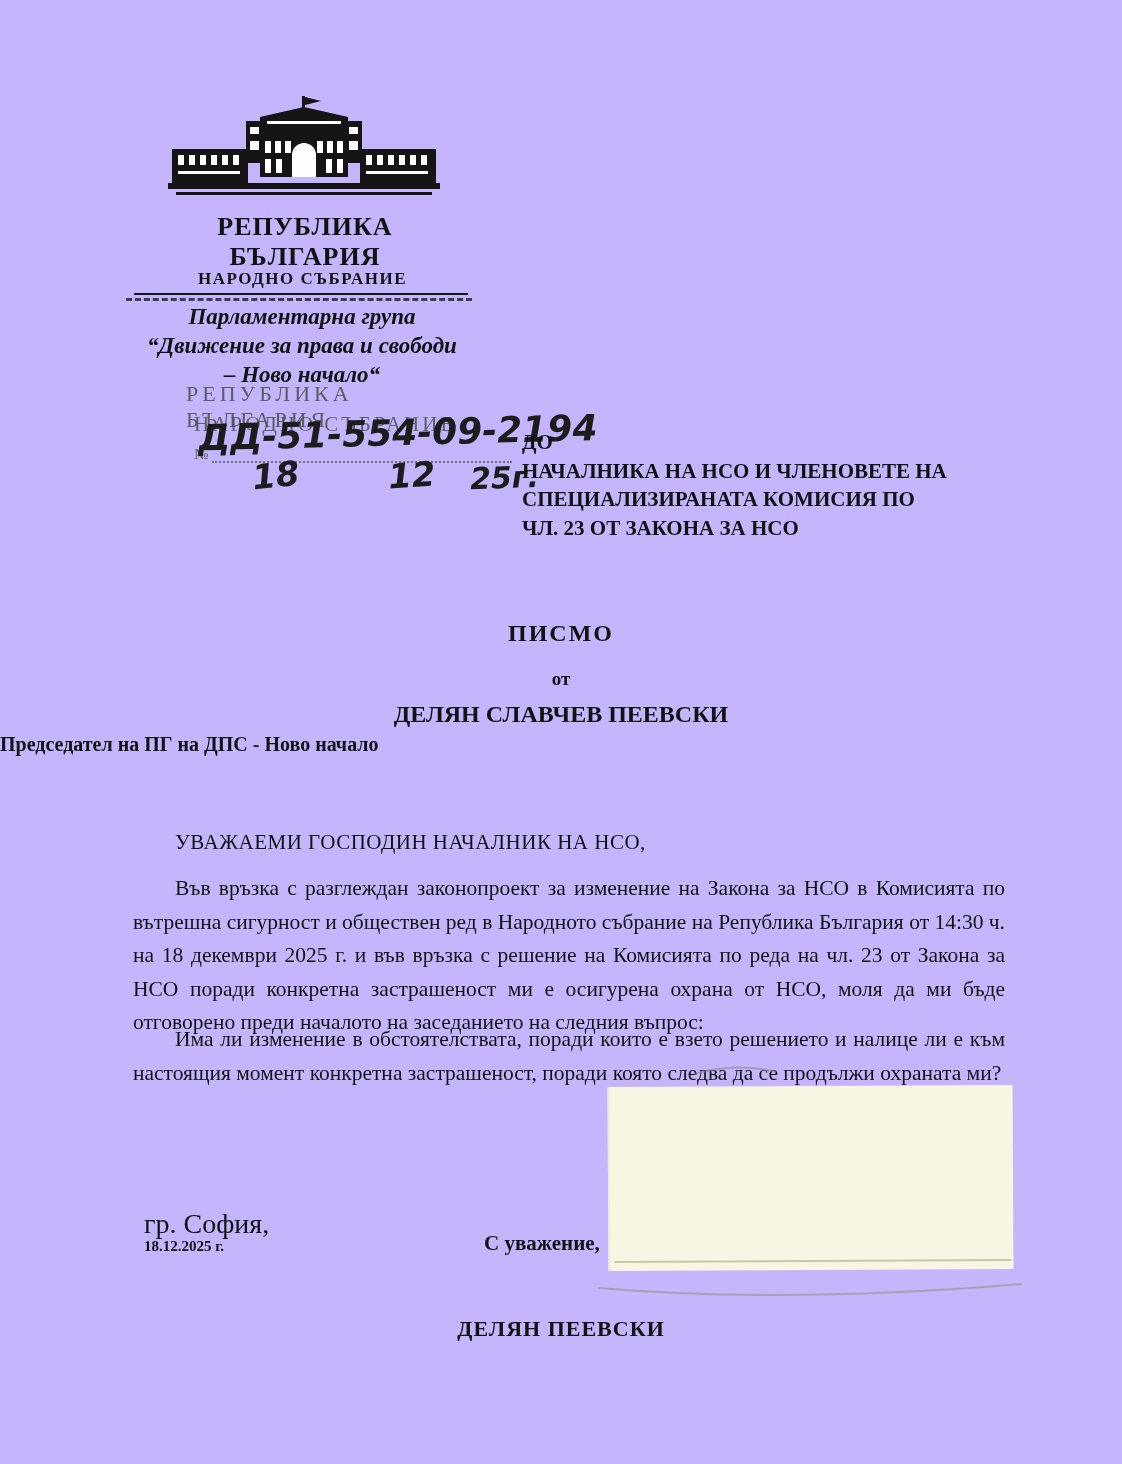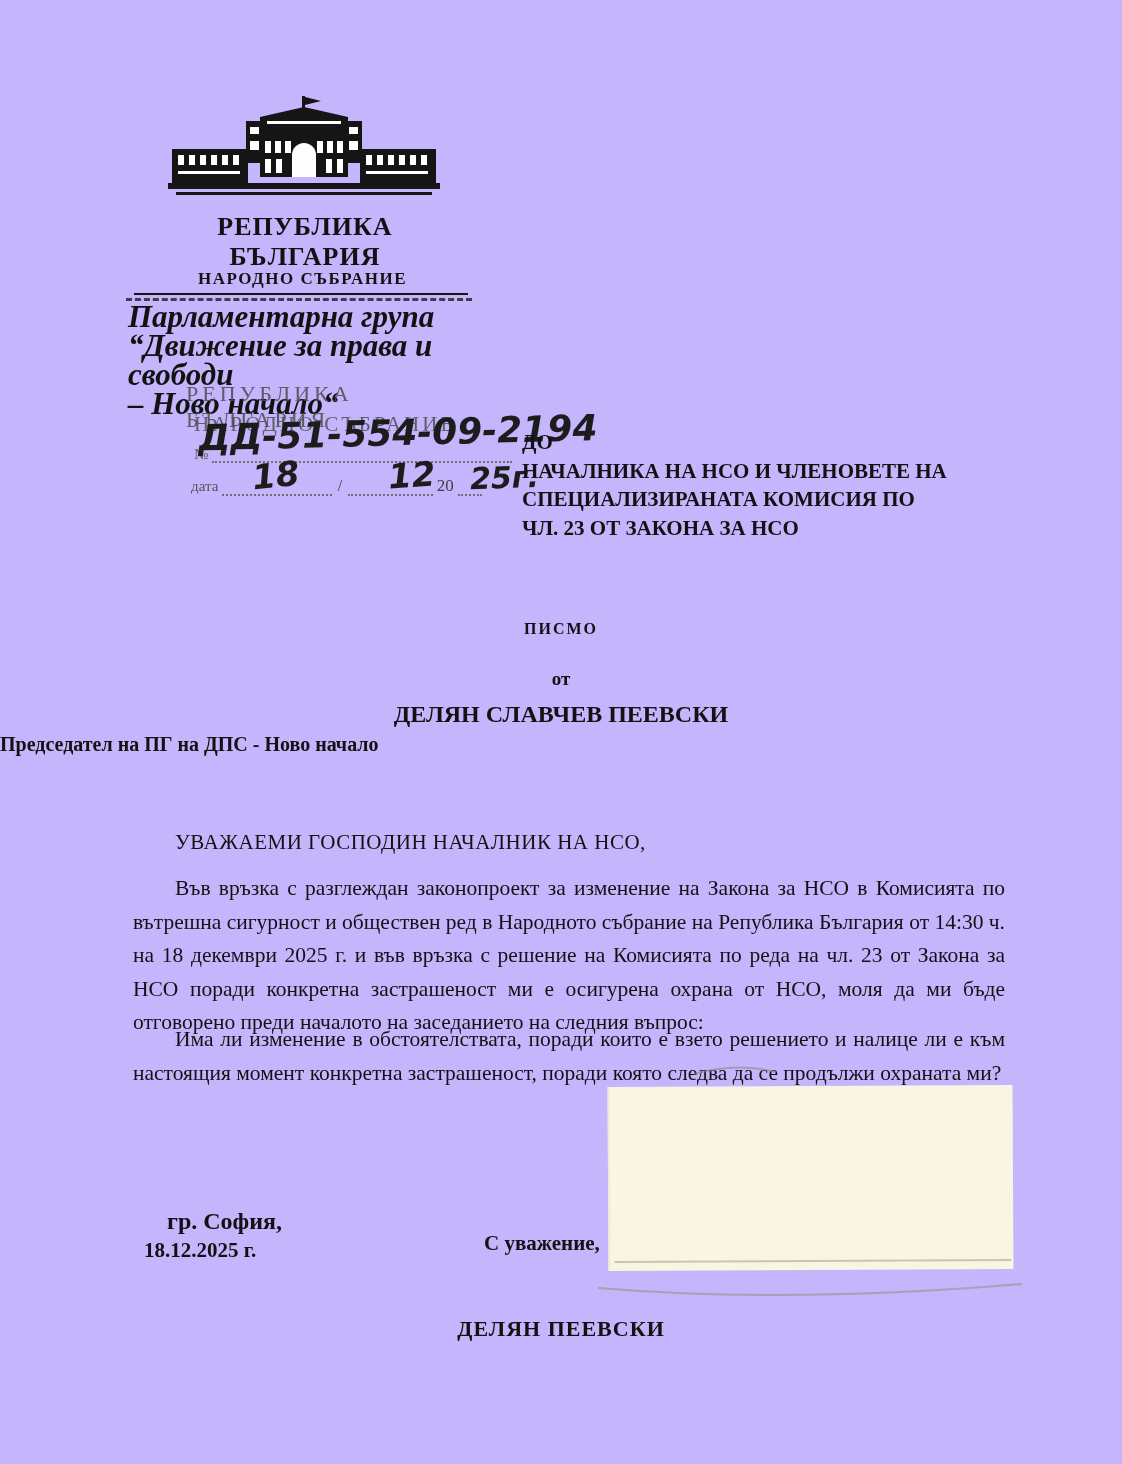--- a/index.html
+++ b/index.html
@@ -15,22 +15,22 @@
   .abs{position:absolute;}
   
   .logo-wrap{left:163px;top:93px;width:282px;height:120px;}
   .republic{left:150px;top:212px;width:310px;text-align:center;
     font-size:26px;font-weight:bold;letter-spacing:1px;}
   .assembly{left:135px;top:269px;width:335px;text-align:center;
     font-size:17px;font-weight:bold;letter-spacing:1.5px;}
   .rule-solid{left:134px;top:293px;width:334px;height:0;border-top:2px solid #161616;}
   .rule-dashed{left:126px;top:298px;width:346px;height:0;
     border-top:3px dashed #2a2a2a;opacity:.85;}
-  .group-block{left:128px;top:302px;width:348px;
-    font-size:31px;font-weight:bold;font-style:italic;line-height:29px;}
+  .group-block{left:128px;top:302px;width:348px;text-align:center;
+    font-size:23px;font-weight:bold;font-style:italic;line-height:29px;}
   
   .stamp{color:#4f4f4f;font-family:"Liberation Serif",serif;}
   .stamp-l1{left:186px;top:381px;width:290px;font-size:22px;letter-spacing:4px;opacity:.88;}
   .stamp-l2{left:194px;top:412px;width:270px;font-size:21px;letter-spacing:3px;opacity:.85;}
   .num-row{left:194px;top:446px;width:330px;height:20px;font-size:15px;color:#555;}
   .num-label{display:inline-block;}
   .leader{display:inline-block;border-bottom:2px dotted #6f6f6f;height:14px;vertical-align:bottom;}
   .num-leader{width:300px;}
   .date-row{left:191px;top:476px;width:360px;height:22px;font-size:15px;color:#555;}
   .date-leader1{width:110px;}
@@ -41,41 +41,41 @@
   .hand{font-family:"DejaVu Sans",sans-serif;font-style:italic;color:#1c1c1c;}
   .hand-number{left:198px;top:413px;width:340px;font-size:36px;font-weight:bold;
     transform:rotate(-1.5deg);letter-spacing:0px;white-space:nowrap;}
   .hand-day{left:252px;top:455px;font-size:34px;font-weight:bold;transform:rotate(-6deg);}
   .hand-month{left:388px;top:455px;font-size:34px;font-weight:bold;transform:rotate(-4deg);}
   .hand-year{left:470px;top:460px;font-size:30px;font-weight:bold;transform:rotate(-2deg);}
   
   .addr{left:522px;top:428px;width:470px;font-size:21px;font-weight:bold;line-height:28.5px;}
   
   .title{left:0;top:620px;width:1122px;text-align:center;
-    font-size:16px;font-weight:bold;letter-spacing:2px;}
+    font-size:24px;font-weight:bold;letter-spacing:2px;}
   .from{left:0;top:668px;width:1122px;text-align:center;font-size:19px;font-weight:bold;}
   .author{left:0;top:701px;width:1122px;text-align:center;font-size:24px;font-weight:bold;}
   .author-role{left:0;top:733px;width:1122px;text-align:left;font-size:20px;font-weight:bold;}
   
   .salutation{left:175px;top:830px;width:700px;font-size:21px;font-weight:normal;letter-spacing:.5px;}
   .para{left:133px;width:872px;font-size:21.5px;line-height:33.5px;
     text-align:justify;text-indent:42px;}
   .p1{top:872px;}
   .p2{top:1023px;}
   
   .sticker{left:608px;top:1086px;width:403px;height:184px;
     background:#f8f6e3;transform:rotate(-.3deg);
     border-left:2px solid #eeecd6;}
   .sticker::after{content:"";position:absolute;left:4px;right:2px;bottom:8px;
     height:0;border-top:2px solid #c9c7a8;}
   .curl-svg{left:590px;top:1270px;width:440px;height:40px;}
   .arc-svg{left:690px;top:1062px;width:90px;height:16px;}
   
-  .city{left:144px;top:1208px;font-size:24px;font-weight:bold;margin-left:23px;}
-  .footer-date{left:144px;top:1238px;font-size:21px;font-weight:bold;}
+  .city{left:144px;top:1208px;font-size:28px;font-weight:normal;}
+  .footer-date{left:144px;top:1238px;font-size:15px;font-weight:bold;}
   .closing{left:484px;top:1231px;font-size:21px;font-weight:bold;}
   .signer-name{left:0;top:1316px;width:1122px;text-align:center;
     font-size:22px;font-weight:bold;letter-spacing:1px;}
   .signer-role{left:0;top:1349px;width:1122px;text-align:center;
     font-size:21px;font-weight:bold;font-style:italic;}
 </style>
 </head>
 <body>
 
 <div class="page">
@@ -143,28 +143,20 @@
 
   <div class="abs stamp stamp-l1">РЕПУБЛИКА БЪЛГАРИЯ</div>
   <div class="abs stamp stamp-l2">НАРОДНО СЪБРАНИЕ</div>
 
   <div class="abs num-row">
     <span class="num-label">№</span>
     <span class="leader num-leader"></span>
   </div>
   <div class="abs hand hand-number">ДД-51-554-09-2194</div>
 
-  <div class="abs date-row">
-    <span>дата</span>
-    <span class="leader date-leader1"></span>
-    <span class="date-slash">/</span>
-    <span class="leader date-leader2"></span>
-    <span class="date-year-printed">20</span>
-    <span class="leader date-leader3"></span>
-  </div>
   <div class="abs hand hand-day">18</div>
   <div class="abs hand hand-month">12</div>
   <div class="abs hand hand-year">25г.</div>
 
   <div class="abs addr">
     <div>ДО</div>
     <div>НАЧАЛНИКА НА НСО И  ЧЛЕНОВЕТЕ НА</div>
     <div>СПЕЦИАЛИЗИРАНАТА КОМИСИЯ ПО</div>
     <div>ЧЛ. 23 ОТ ЗАКОНА ЗА НСО</div>
   </div>

